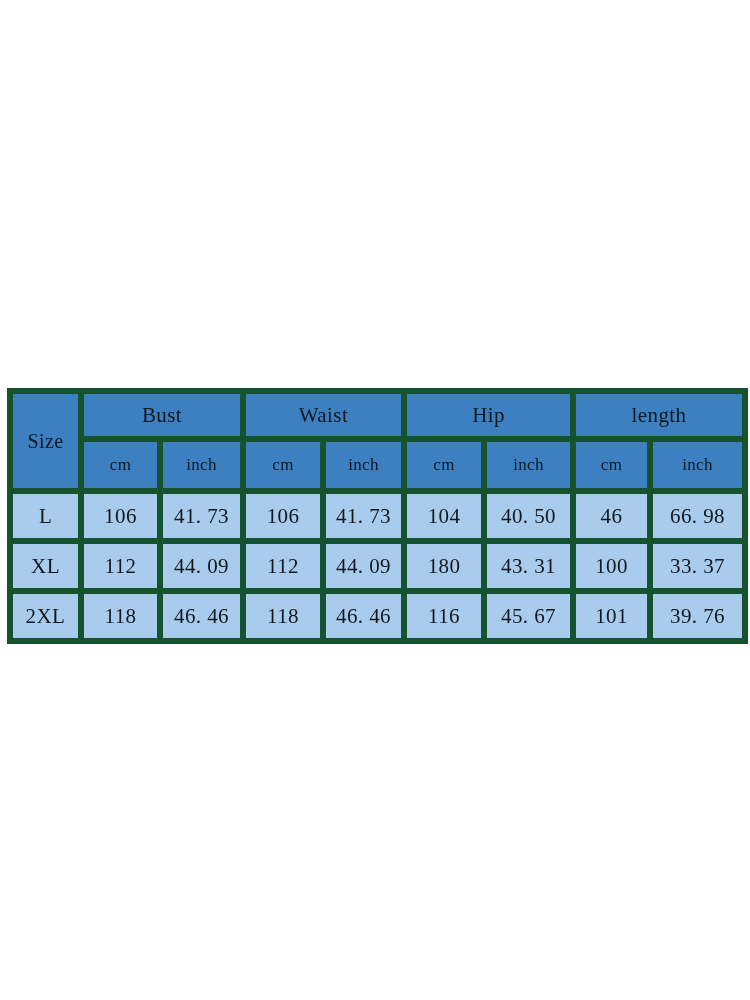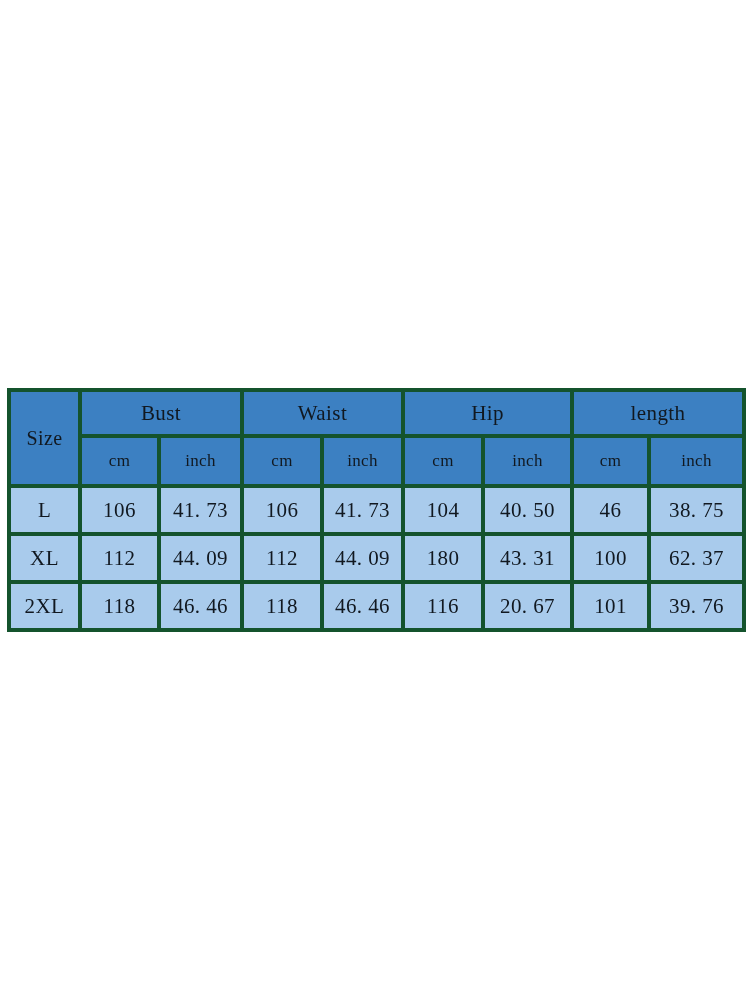--- a/index.html
+++ b/index.html
@@ -28,21 +28,21 @@
   table.size-chart {
     border-collapse: collapse;
     table-layout: fixed;
     width: 735px;
     height: 221px;
     border: 1px solid #2b3b4c;
   }
 
   table.size-chart td,
   table.size-chart th {
-    border: 4px solid #14532d;
+    border: 6px solid #14532d;
     text-align: center;
     vertical-align: middle;
     color: #111820;
     font-weight: normal;
     padding: 0;
     letter-spacing: 0.02em;
     white-space: nowrap;
   }
 
   
@@ -122,39 +122,39 @@
     <tbody>
       <tr>
         <td class="cell-size">L</td>
         <td>106</td>
         <td>41. 73</td>
         <td>106</td>
         <td>41. 73</td>
         <td>104</td>
         <td>40. 50</td>
         <td>46</td>
-        <td>38. 75</td>
+        <td>66. 98</td>
       </tr>
       <tr>
         <td class="cell-size">XL</td>
         <td>112</td>
         <td>44. 09</td>
         <td>112</td>
         <td>44. 09</td>
         <td>180</td>
         <td>43. 31</td>
         <td>100</td>
-        <td>62. 37</td>
+        <td>33. 37</td>
       </tr>
       <tr>
         <td class="cell-size">2XL</td>
         <td>118</td>
         <td>46. 46</td>
         <td>118</td>
         <td>46. 46</td>
         <td>116</td>
-        <td>20. 67</td>
+        <td>45. 67</td>
         <td>101</td>
         <td>39. 76</td>
       </tr>
     </tbody>
   </table>
 </div>
 
 </body></html>

